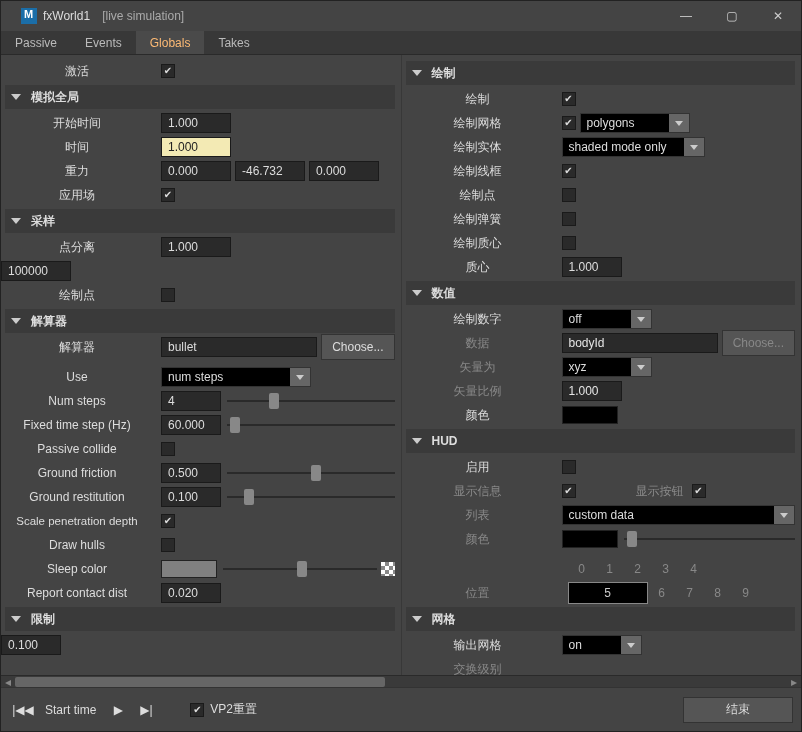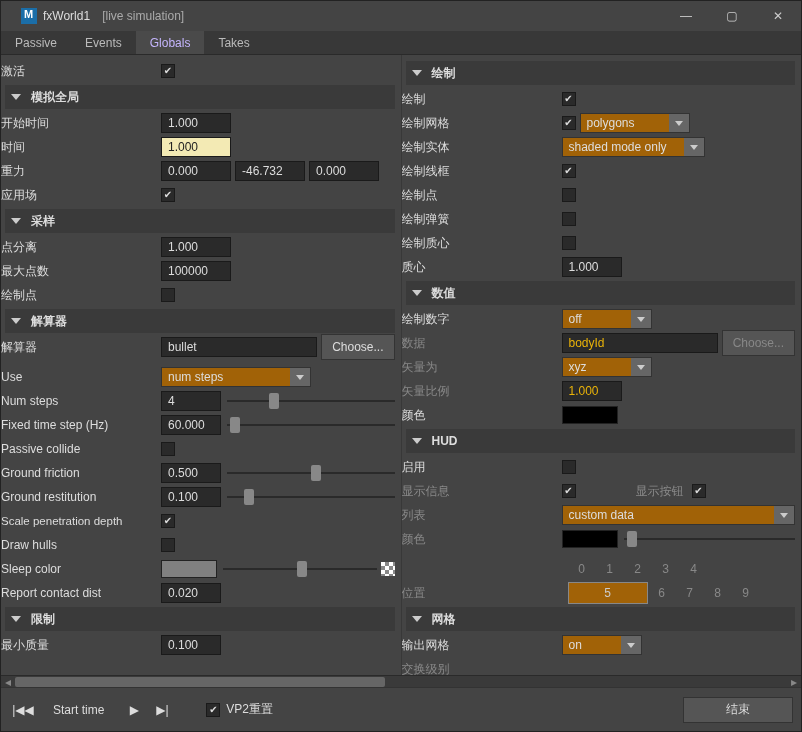--- a/index.html
+++ b/index.html
@@ -6,40 +6,40 @@
 body{background:#444;width:802px;height:732px;overflow:hidden;display:flex;flex-direction:column;border:1px solid #222}
 .titlebar{height:30px;background:#444;display:flex;align-items:center;padding-left:20px}
 .titlebar .app-icon{width:16px;height:16px;background:#1b6ea8;margin-right:6px;position:relative}
 .titlebar .app-icon::after{content:"M";position:absolute;left:3px;top:0;color:#fff;font-weight:bold;font-size:11px}
 .titlebar .title{font-size:12px;color:#ddd}
 .titlebar .subtitle{color:#aaa;margin-left:12px}
 .titlebar .spacer{flex:1}
 .titlebar .winbtn{width:46px;height:30px;display:flex;align-items:center;justify-content:center;font-size:12px;color:#ccc}
 .tabs{height:24px;background:#383838;display:flex;border-bottom:1px solid #2a2a2a}
 .tab{padding:0 14px;line-height:24px;color:#bbb;font-size:12px;cursor:pointer}
-.tab.active{background:#4a4a4a;color:#c4b5fd}
+.tab.active{background:#4a4a4a;color:#fdba74}
 .content{flex:1;display:flex;overflow:hidden;background:#444}
 .col{flex:1;overflow-y:auto;overflow-x:hidden;padding:4px 2px 4px 0}
 .col.left{border-right:1px solid #383838}
 .row{display:flex;align-items:center;height:24px;padding-right:4px}
-.row .lbl{width:160px;text-align:left;padding-right:8px;color:#ddd;font-size:12px;white-space:nowrap;overflow:hidden}
+.row .lbl{width:160px;text-align:center;padding-right:8px;color:#ddd;font-size:12px;white-space:nowrap;overflow:hidden}
 .row .lbl.dim{color:#888}
 .section-head{display:flex;align-items:center;height:24px;background:#3a3a3a;margin:2px 4px;padding-left:6px;cursor:pointer}
 .section-head .tri{width:0;height:0;border-left:5px solid transparent;border-right:5px solid transparent;border-top:6px solid #ccc;margin-right:10px}
 .section-head .t{font-size:12px;color:#ddd;font-weight:bold}
 .chk{width:14px;height:14px;background:#2a2a2a;border:1px solid #1a1a1a;display:inline-flex;align-items:center;justify-content:center;cursor:pointer}
 .chk.on::after{content:"✔";color:#ddd;font-size:10px;line-height:10px}
 .fld{height:20px;background:#2a2a2a;border:1px solid #1a1a1a;color:#ddd;font-size:12px;padding:0 6px;display:flex;align-items:center;min-width:60px}
 .fld.ylw{background:#f3eab4;color:#222}
-.fld.dim{color:#eab308}
+.fld.dim{color:#e5e5e5}
 .fld.w60{width:60px}
 .fld.w70{width:70px}
 .fld.flex{flex:1}
 .gap{width:4px}
-.sel{height:20px;background:#a16207;border:1px solid #333;color:#ddd;display:flex;align-items:center;padding:0 6px;min-width:80px;cursor:pointer;position:relative}
+.sel{height:20px;background:#000000;border:1px solid #333;color:#ddd;display:flex;align-items:center;padding:0 6px;min-width:80px;cursor:pointer;position:relative}
 .sel.dim{color:#888}
 .sel .cv{flex:1}
 .sel .dd{width:20px;height:18px;background:#666;margin:-1px -6px -1px 4px;display:flex;align-items:center;justify-content:center}
 .sel .dd::after{content:"";width:0;height:0;border-left:4px solid transparent;border-right:4px solid transparent;border-top:5px solid #ccc}
 .btn{height:20px;background:#555;border:1px solid #333;padding:12px 10px;display:flex;align-items:center;cursor:pointer}
 .slider{flex:1;height:20px;display:flex;align-items:center;margin-left:6px;position:relative}
 .slider .track{height:2px;background:#2a2a2a;flex:1}
 .slider .thumb{width:10px;height:16px;background:#888;position:absolute;top:2px;border-radius:2px}
 .colorswatch{width:56px;height:18px;border:1px solid #222}
 .checker{width:14px;height:14px;background-image:linear-gradient(45deg,#888 25%,transparent 25%,transparent 75%,#888 75%),linear-gradient(45deg,#888 25%,#fff 25%,#fff 75%,#888 75%);background-size:8px 8px;background-position:0 0,4px 4px;margin-left:4px}
@@ -111,21 +111,20 @@
 
     <div class="section-head">
         <div class="tri"></div>
         <span class="t">采样</span>
       </div>
     <div class="row">
         <div class="lbl">点分离</div>
         <div class="fld w70">1.000</div>
       </div>
     <div class="row">
-        <div class="lbl">最大点数</div>
         <div class="fld w70">100000</div>
       </div>
     <div class="row">
         <div class="lbl">绘制点</div>
         <div class="chk"></div>
       </div>
 
     <div class="section-head">
         <div class="tri"></div>
         <span class="t">解算器</span>
@@ -200,21 +199,20 @@
     <div class="row">
         <div class="lbl">Report contact dist</div>
         <div class="fld w60">0.020</div>
       </div>
 
     <div class="section-head">
         <div class="tri"></div>
         <span class="t">限制</span>
       </div>
     <div class="row">
-        <div class="lbl">最小质量</div>
         <div class="fld w60">0.100</div>
       </div>
   </div>
 
   <div class="col">
     <div class="section-head">
         <div class="tri"></div>
         <span class="t">绘制</span>
       </div>
     <div class="row">
@@ -361,21 +359,21 @@
 </div>
 
 <div class="scrollbar-h">
   <div class="sarrow" style="left:0">◂</div>
   <div class="sthumb" style="left:14px;width:370px"></div>
   <div class="sarrow" style="right:0">▸</div>
 </div>
 
 <div class="footer">
   <div class="playbtn">|◀◀</div>
-  <span style="margin:0 16px">Start time</span>
+  <span style="margin:0 8px">Start time</span>
   <div class="playbtn">▶</div>
   <div class="playbtn">▶|</div>
   <div style="width:30px"></div>
   <div class="chk on"></div>
   <span style="margin-left:6px">VP2重置</span>
   <div class="endbtn">
       <span>结束</span>
     </div>
 </div>
 

